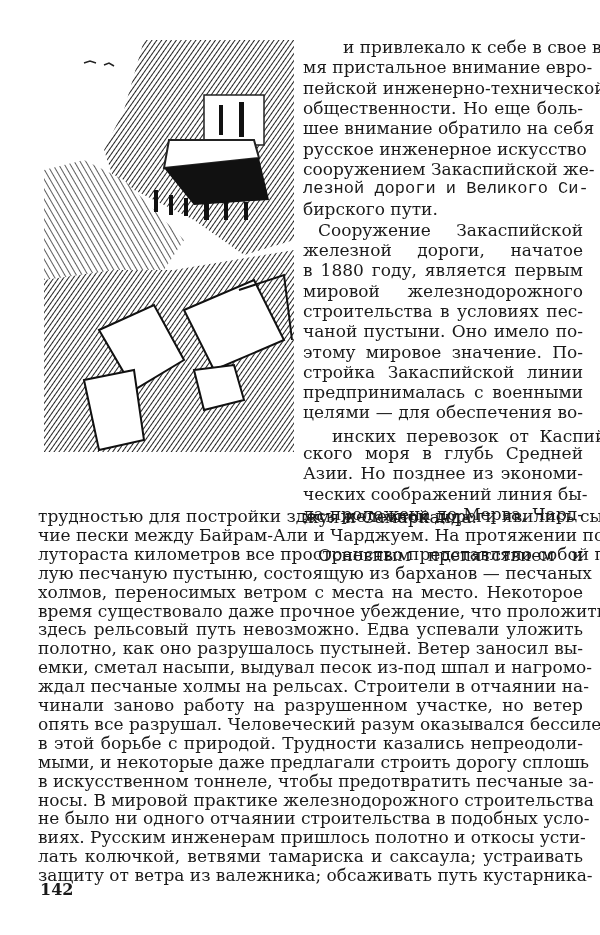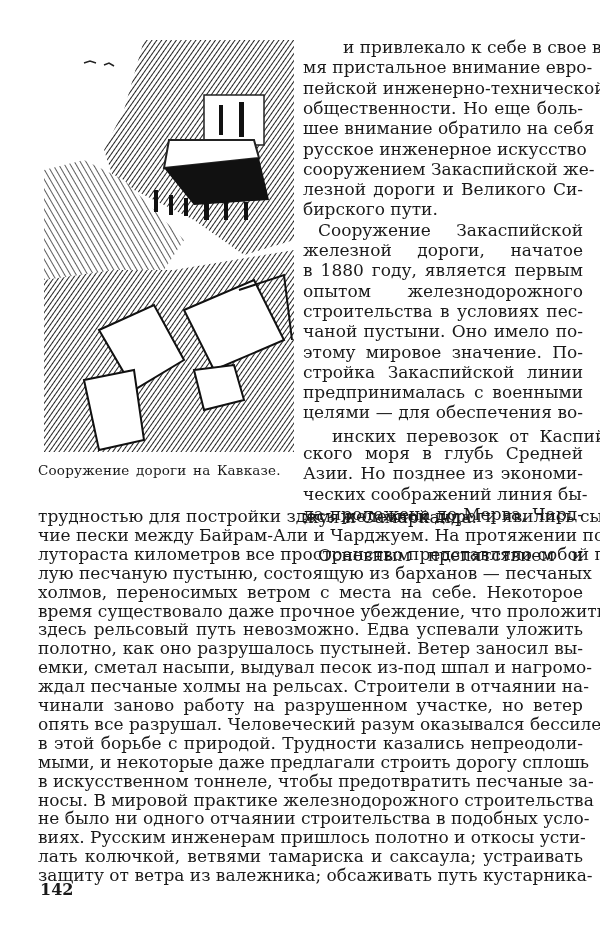--- a/index.html
+++ b/index.html
@@ -66,36 +66,35 @@
 
       <path d="M0 240 L70 230 L130 230 L250 210 L250 412 L0 412 Z" fill="url(#hatch)"></path>
       <path d="M55 290 L110 265 L140 320 L90 350 Z" fill="#fff" stroke="#111" stroke-width="2"></path>
       <path d="M140 270 L210 240 L240 300 L170 330 Z" fill="#fff" stroke="#111" stroke-width="2"></path>
       <path d="M150 330 L190 325 L200 360 L160 370 Z" fill="#fff" stroke="#111" stroke-width="2"></path>
       <path d="M40 340 L90 330 L100 400 L55 410 Z" fill="#fff" stroke="#111" stroke-width="2"></path>
       <path d="M195 250 L240 235 L248 300" fill="none" stroke="#111" stroke-width="2"></path>
     </svg>
   </div>
 
-  <div class="caption">Сооружение дороги на Кавказе.</div>
 
   <div class="right-col">
       <div class="line" style="top: 37px; margin-left: 40px;">и привлекало к себе в свое вре-</div>
       <div class="line" style="top: 57.3px;">мя пристальное внимание евро-</div>
       <div class="line" style="top: 77.6px;">пейской инженерно-технической</div>
       <div class="line" style="top: 97.9px;">общественности. Но еще боль-</div>
       <div class="line" style="top: 118.2px;">шее внимание обратило на себя</div>
       <div class="line" style="top: 138.5px;">русское инженерное искусство</div>
       <div class="line" style="top: 158.8px;">сооружением Закаспийской же-</div>
-      <div class="line" style="top: 179.1px;">лезной дороги и Великого Си-</div>
+      <div class="line" style="top: 179.1px; font-family: Liberation Mono, monospace;">лезной дороги и Великого Си-</div>
       <div class="line last" style="top: 199.4px;">бирского пути.</div>
       <div class="line indent" style="top: 219.7px;">Сооружение Закаспийской</div>
       <div class="line" style="top: 240px;">железной дороги, начатое</div>
       <div class="line" style="top: 260.3px;">в 1880 году, является первым</div>
-      <div class="line" style="top: 280.6px;">опытом железнодорожного</div>
+      <div class="line" style="top: 280.6px;">мировой железнодорожного</div>
       <div class="line" style="top: 300.9px;">строительства в условиях пес-</div>
       <div class="line" style="top: 321.2px;">чаной пустыни. Оно имело по-</div>
       <div class="line" style="top: 341.5px;">этому мировое значение. По-</div>
       <div class="line" style="top: 361.8px;">стройка Закаспийской линии</div>
       <div class="line" style="top: 382.1px;">предпринималась с военными</div>
       <div class="line" style="top: 402.4px;">целями — для обеспечения во-</div>
       <div class="line" style="top: 426px; margin-left: 29px;">инских перевозок от Каспий-</div>
       <div class="line" style="top: 443px;">ского моря в глубь Средней</div>
       <div class="line" style="top: 463.3px;">Азии. Но позднее из экономи-</div>
       <div class="line" style="top: 483.6px;">ческих соображений линия бы-</div>
@@ -105,21 +104,21 @@
     </div>
 
   <div class="right-col">
   </div>
 
   <div class="full-col">
   <div class="line" style="top: 506px;">трудностью для постройки здесь железной дороги явились сыпу-</div>
       <div class="line" style="top: 524.9px;">чие пески между Байрам-Али и Чарджуем. На протяжении по-</div>
       <div class="line" style="top: 543.8px;">лутораста километров все пространство представляло собой го-</div>
       <div class="line" style="top: 562.7px;">лую песчаную пустыню, состоящую из барханов — песчаных</div>
-      <div class="line" style="top: 581.6px;">холмов, переносимых ветром с места на себе. Некоторое</div>
+      <div class="line" style="top: 581.6px;">холмов, переносимых ветром с места на место. Некоторое</div>
       <div class="line" style="top: 600.5px;">время существовало даже прочное убеждение, что проложить</div>
       <div class="line" style="top: 619.4px;">здесь рельсовый путь невозможно. Едва успевали уложить</div>
       <div class="line" style="top: 638.3px;">полотно, как оно разрушалось пустыней. Ветер заносил вы-</div>
       <div class="line" style="top: 657.2px;">емки, сметал насыпи, выдувал песок из-под шпал и нагромо-</div>
       <div class="line" style="top: 676.1px;">ждал песчаные холмы на рельсах. Строители в отчаянии на-</div>
       <div class="line" style="top: 695px;">чинали заново работу на разрушенном участке, но ветер</div>
       <div class="line" style="top: 713.9px;">опять все разрушал. Человеческий разум оказывался бессилен</div>
       <div class="line" style="top: 732.8px;">в этой борьбе с природой. Трудности казались непреодоли-</div>
       <div class="line" style="top: 751.7px;">мыми, и некоторые даже предлагали строить дорогу сплошь</div>
       <div class="line" style="top: 770.6px;">в искусственном тоннеле, чтобы предотвратить песчаные за-</div>

